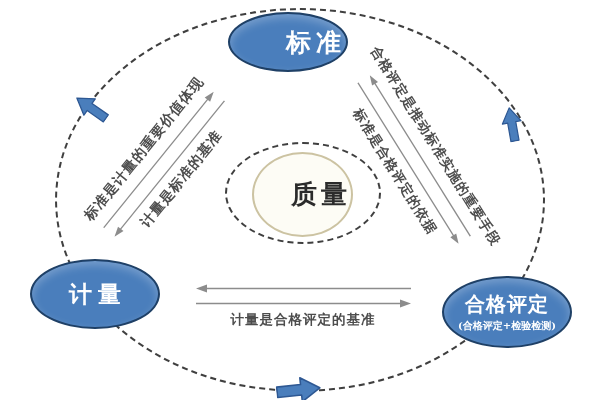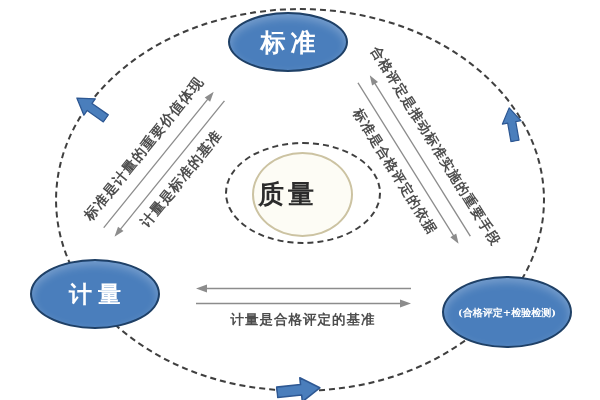--- a/index.html
+++ b/index.html
@@ -20,35 +20,35 @@
     border:2px dashed var(--c-ring_dash);border-radius:50%;
   }
   .inner-ring{
     position:absolute;left:225px;top:142px;width:152px;height:98px;
     border:2px dashed var(--c-ring_dash);border-radius:50%;
   }
   
   .center-circle{
     position:absolute;left:252px;top:152px;width:97px;height:81px;
     background:var(--c-center_fill);border:2px solid var(--c-center_border);
-    border-radius:50%;display:flex;align-items:center;justify-content:flex-start;
+    border-radius:50%;display:flex;align-items:center;justify-content:flex-end;
   }
   .center-circle span{
     font-size:26px;font-weight:600;color:var(--c-center_text);letter-spacing:4px;
     margin-left:4px;
   }
   
   .node{
     position:absolute;background:var(--c-node_fill);
     border:2px solid var(--c-node_border);border-radius:50%;
     display:flex;flex-direction:column;align-items:center;justify-content:center;
     color:var(--c-node_text);font-weight:bold;
     box-shadow:inset 0 4px 8px rgba(255,255,255,.25);
   }
-  .node-standard{left:228px;top:12px;width:116px;height:56px;font-size:25px;letter-spacing:5px;}
+  .node-standard{left:228px;top:12px;width:116px;height:56px;font-size:25px;letter-spacing:5px;align-items:flex-end;}
   .node-standard .lbl{margin-left:5px;}
   .node-metrology{left:30px;top:259px;width:126px;height:66px;font-size:23px;letter-spacing:6px;}
   .node-metrology .lbl{margin-left:6px;}
   .node-conformity{left:442px;top:276px;width:126px;height:68px;}
   .node-conformity .lbl{font-size:20px;letter-spacing:1px;}
   .node-conformity .sub{font-size:10px;font-weight:bold;margin-top:1px;white-space:nowrap;}
   
   .rel{
     position:absolute;display:flex;flex-direction:column;align-items:center;
     color:var(--c-label_text);font-weight:600;white-space:nowrap;
@@ -92,20 +92,21 @@
     <span>质量</span>
   </div>
 
   <div class="node node-standard">
     <span class="lbl">标准</span>
   </div>
   <div class="node node-metrology">
     <span class="lbl">计量</span>
   </div>
   <div class="node node-conformity">
+    <span class="lbl">合格评定</span>
     <span class="sub">(合格评定+检验检测)</span>
   </div>
 
   <div class="rel rel-std-metro">
     <span class="t">标准是计量的重要价值体现</span>
     <svg class="gap-a" width="175" height="8">
       <line class="thin-line" x1="0" y1="4" x2="166" y2="4"></line>
       <polygon class="thin-head" points="175,4 165,0.5 165,7.5"></polygon>
     </svg>
     <svg class="gap-b" width="175" height="8">

